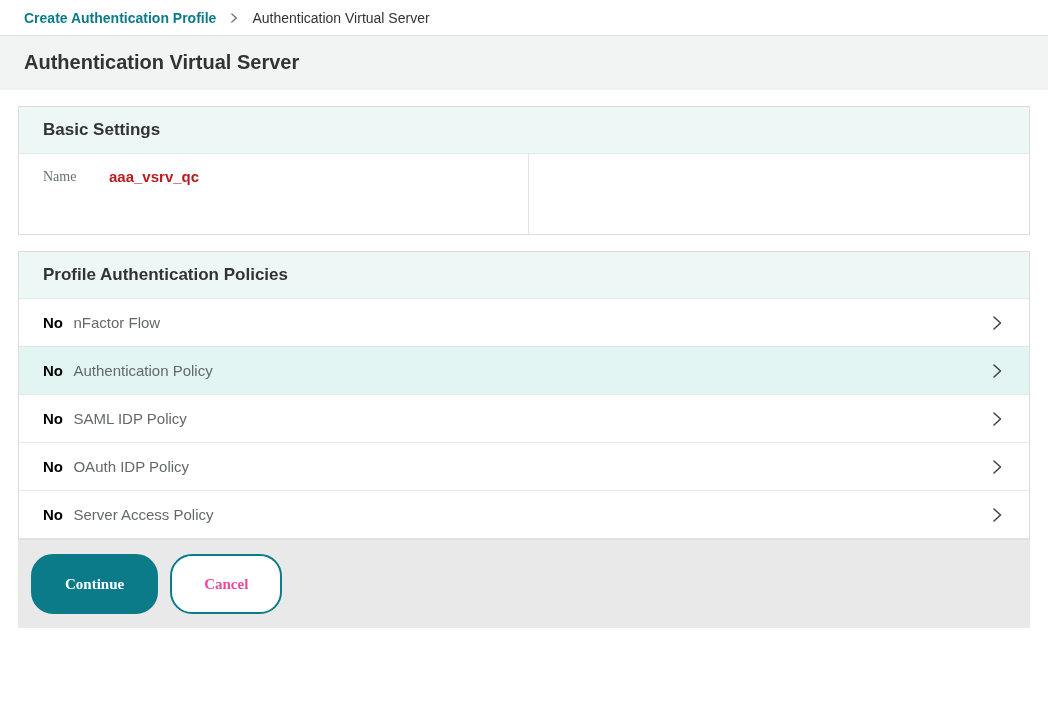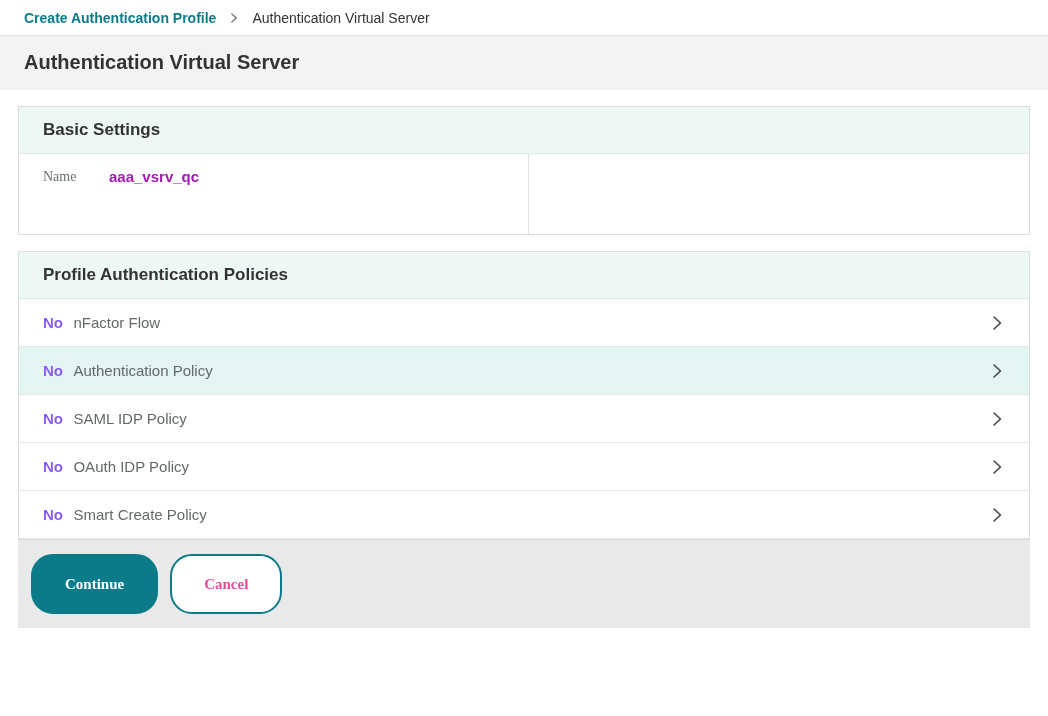--- a/index.html
+++ b/index.html
@@ -68,36 +68,36 @@
   .bs-col.right { flex: 1; }
   .field-row { display: flex; margin-bottom: 8px; }
   .field-label {
     color: #68716f;
     font-size: 14px;
     min-width: 88px;
     padding-top: 1px;
     font-family: Liberation Serif, serif;
   }
   .bs-col.left .field-label { min-width: 48px; margin-right: 18px; }
-  .field-value { font-size: 15px; font-weight: 700; color: #a21caf; }
+  .field-value { font-size: 15px; font-weight: 700; color: #b91c1c; }
 
   
   .policy-row {
     display: flex;
     align-items: center;
     justify-content: space-between;
     padding: 0 24px;
     height: 48px;
     border-bottom: 1px solid #e6e6e6;
     cursor: pointer;
     background: #fff;
   }
   .policy-row:last-child { border-bottom: 1px solid #e6e6e6; }
   .policy-row.highlighted { background: #e2f5f3; }
-  .policy-count { font-weight: 700; color: #8b5cf6; font-size: 15px; margin-right: 6px; }
+  .policy-count { font-weight: 700; color: #000000; font-size: 15px; margin-right: 6px; }
   .policy-label { color: #63696b; font-size: 15px; }
   .chevron { display: inline-flex; align-items: center; }
 
   
   .footer-bar {
     margin: 0 18px;
     background: #e9e9e9;
     padding: 14px 13px;
     display: flex;
     align-items: center;
@@ -203,21 +203,21 @@
       <span class="chevron">
         <svg width="16" height="16" viewBox="0 0 16 16">
             <path d="M5 2 L11.5 8 L5 14" fill="none" stroke="#444" stroke-width="1.6" stroke-linecap="round" stroke-linejoin="round"></path>
           </svg>
       </span>
     </div>
 
     <div class="policy-row">
       <div>
         <span class="policy-count">No</span>
-        <span class="policy-label">Smart Create Policy</span>
+        <span class="policy-label">Server Access Policy</span>
       </div>
       <span class="chevron">
         <svg width="16" height="16" viewBox="0 0 16 16">
             <path d="M5 2 L11.5 8 L5 14" fill="none" stroke="#444" stroke-width="1.6" stroke-linecap="round" stroke-linejoin="round"></path>
           </svg>
       </span>
     </div>
   </section>
 
 </div>

